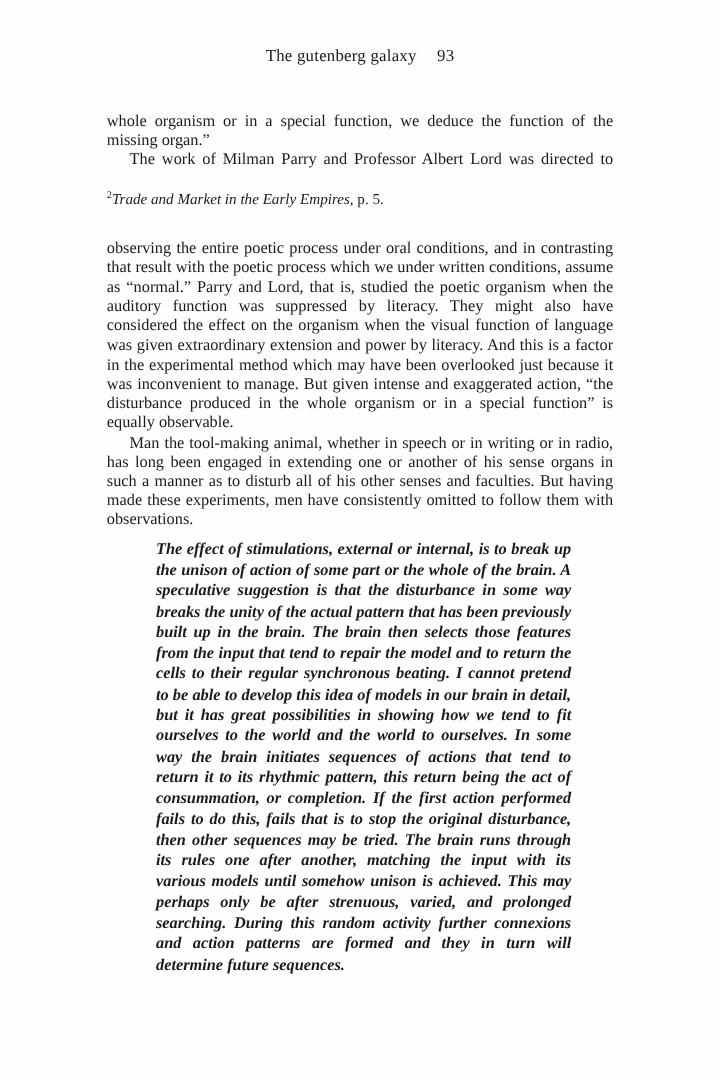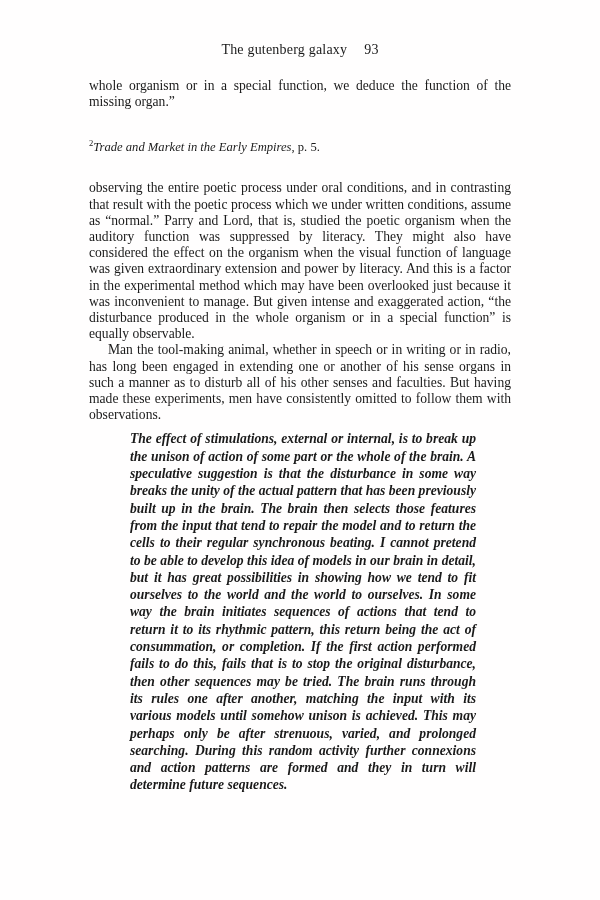--- a/index.html
+++ b/index.html
@@ -7,43 +7,42 @@
   .page {
     position: relative;
     width: 600px;
     height: 900px;
     background: #fffefe;
     font-family: "Liberation Serif", "DejaVu Serif", serif;
     color: #1a1a1a;
     overflow: hidden;
   }
   .running-header {
-    padding-top: 26px;
+    padding-top: 40px;
     text-align: center;
     font-size: 14px;
     letter-spacing: 0.2px;
-    margin-top: 16px;
   }
   .running-header .pagenum { margin-left: 17px; }
   .column {
     width: 422px;
     margin-left: 89px;
   }
   p.body {
     font-size: 13.6px;
     line-height: 16.2px;
     text-align: justify;
   }
-  p.first { margin-top: 20px; }
+  p.first { margin-top: 37px; }
   p.indent { text-indent: 19px; }
   p.fulljustify { text-align-last: justify; }
   .footnote {
     font-size: 12.6px;
     line-height: 15px;
-    margin-top: 30px;
+    margin-top: 17px;
     margin-bottom: 25px;
     text-align: left;
   }
   .footnote sup {
     font-size: 0.68em;
     vertical-align: super;
     line-height: 0;
   }
   blockquote.quote {
     display: block;
@@ -63,20 +62,21 @@
 <div class="page">
 
   <div class="running-header">
     <span>The gutenberg galaxy</span><span class="pagenum">93</span>
   </div>
 
   <div class="column">
 
     <p class="body first"><span>whole organism or in a special function, we deduce the function of the missing organ.”</span></p>
 
+    <p class="body indent fulljustify"><span>The work of Milman Parry and Professor Albert Lord was directed to</span></p>
 
     <div class="footnote"><sup>2</sup><i>Trade and Market in the Early Empires</i><span>, p. 5.</span></div>
 
     <p class="body"><span>observing the entire poetic process under oral conditions, and in contrasting that result with the poetic process which we under written conditions, assume as “normal.” Parry and Lord, that is, studied the poetic organism when the auditory function was suppressed by literacy. They might also have considered the effect on the organism when the visual function of language was given extraordinary extension and power by literacy. And this is a factor in the experimental method which may have been overlooked just because it was inconvenient to manage. But given intense and exaggerated action, “the disturbance produced in the whole organism or in a special function” is equally observable.</span></p>
 
     <p class="body indent"><span>Man the tool-making animal, whether in speech or in writing or in radio, has long been engaged in extending one or another of his sense organs in such a manner as to disturb all of his other senses and faculties. But having made these experiments, men have consistently omitted to follow them with observations.</span></p>
 
 
     <blockquote class="quote"><span>The effect of stimulations, external or internal, is to break up the unison of action of some part or the whole of the brain. A speculative suggestion is that the disturbance in some way breaks the unity of the actual pattern that has been previously built up in the brain. The brain then selects those features from the input that tend to repair the model and to return the cells to their regular synchronous beating. I cannot pretend to be able to develop this idea of models in our brain in detail, but it has great possibilities in showing how we tend to fit ourselves to the world and the world to ourselves. In some way the brain initiates sequences of actions that tend to return it to its rhythmic pattern, this return being the act of consummation, or completion. If the first action performed fails to do this, fails that is to stop the original disturbance, then other sequences may be tried. The brain runs through its rules one after another, matching the input with its various models until somehow unison is achieved. This may perhaps only be after strenuous, varied, and prolonged searching. During this random activity further connexions and action patterns are formed and they in turn will determine future sequences.</span></blockquote>
 

